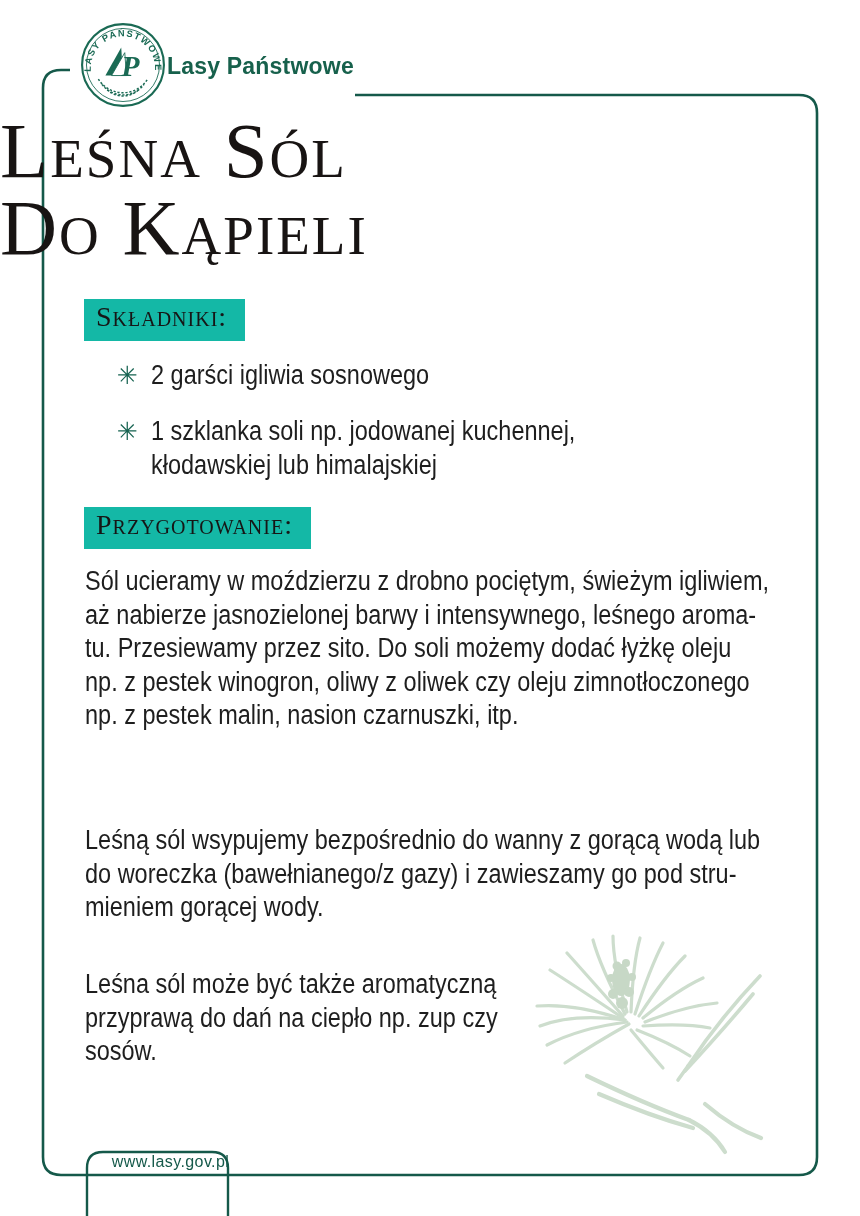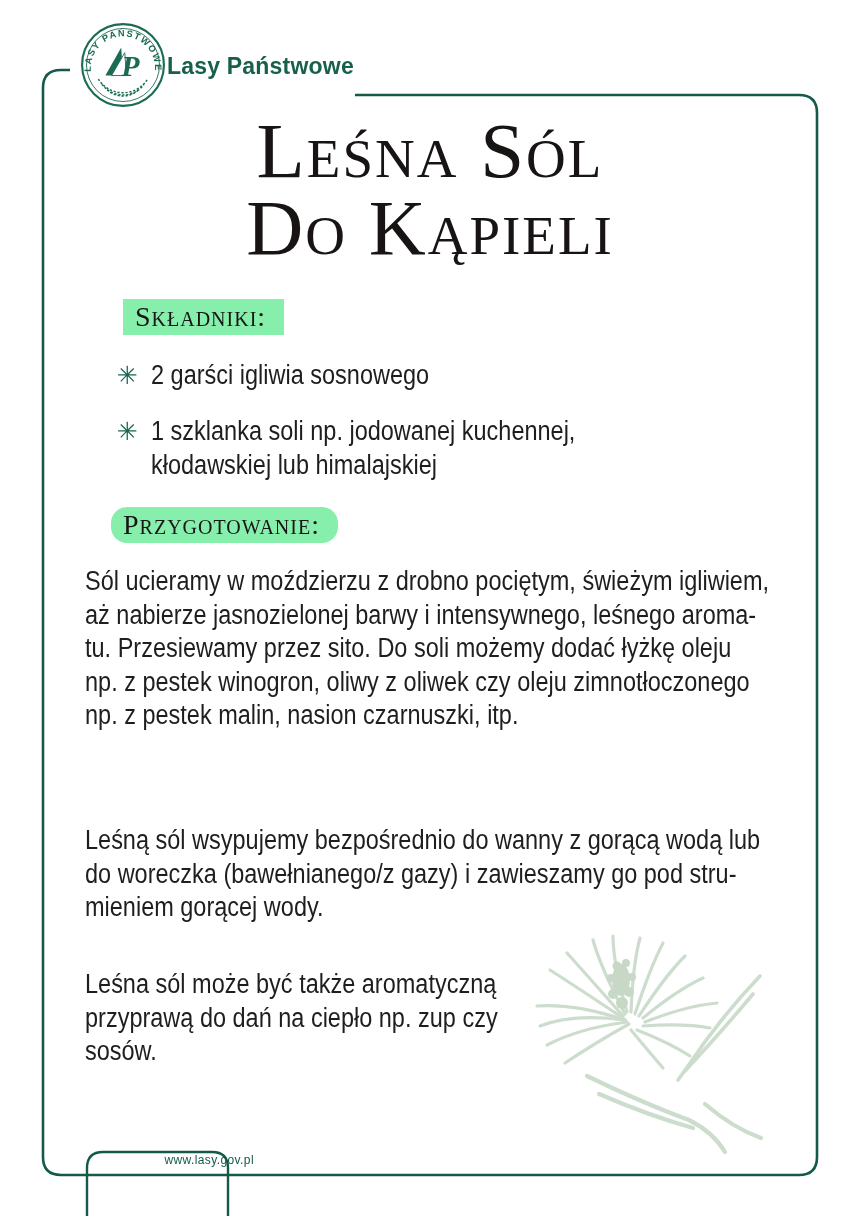--- a/index.html
+++ b/index.html
@@ -21,43 +21,42 @@
     font-size:23px;font-weight:bold;
     color:#17614c;letter-spacing:.2px;
   }
 
   
   .frame{left:0;top:0;pointer-events:none;}
 
   
   .title{
     left:0;right:0;top:112px;
-    text-align:center;
+    text-align:left;
     font-family:"Liberation Serif",serif;
     font-variant:small-caps;
     font-size:79px;line-height:77px;
     letter-spacing:2px;
     color:#181413;
     white-space:pre-line;
   }
 
   
   .sec-head{
     display:inline-block;
-    background:#86efac;
+    background:#14b8a6;
     font-family:"Liberation Serif",serif;
     font-variant:small-caps;
     font-size:28px;line-height:33px;
     letter-spacing:1px;
     color:#161616;
-    padding:1px 18px 2px 12px;
-    margin-left:39px;
+    padding:1px 18px 8px 12px;
   }
   .head-ingredients{left:84px;top:299px;}
-  .head-preparation{left:72px;top:507px;border-radius:16px;}
+  .head-preparation{left:84px;top:507px;}
   .head-usage{left:84px;top:767px;}
 
   
   .cond{
     display:inline-block;
     transform:scaleX(.87);
     transform-origin:left top;
     white-space:pre-line;
   }
   .para{
@@ -81,22 +80,22 @@
     color:#166351;font-size:25px;line-height:33px;
     margin-right:13px;flex:none;
   }
 
   
   .pine{left:505px;top:908px;pointer-events:none;}
 
   
   .url-tab-text{
     left:87px;top:1153px;width:167px;
-    text-align:right;
-    font-size:12px;letter-spacing:.4px;
+    text-align:center;
+    font-size:16px;letter-spacing:.4px;
     color:#15594a;
     cursor:pointer;
   }
 </style>
 </head>
 <body>
 
 <div class="page">
 
   <svg class="abs frame" width="860" height="1216" viewBox="0 0 860 1216" fill="none">

